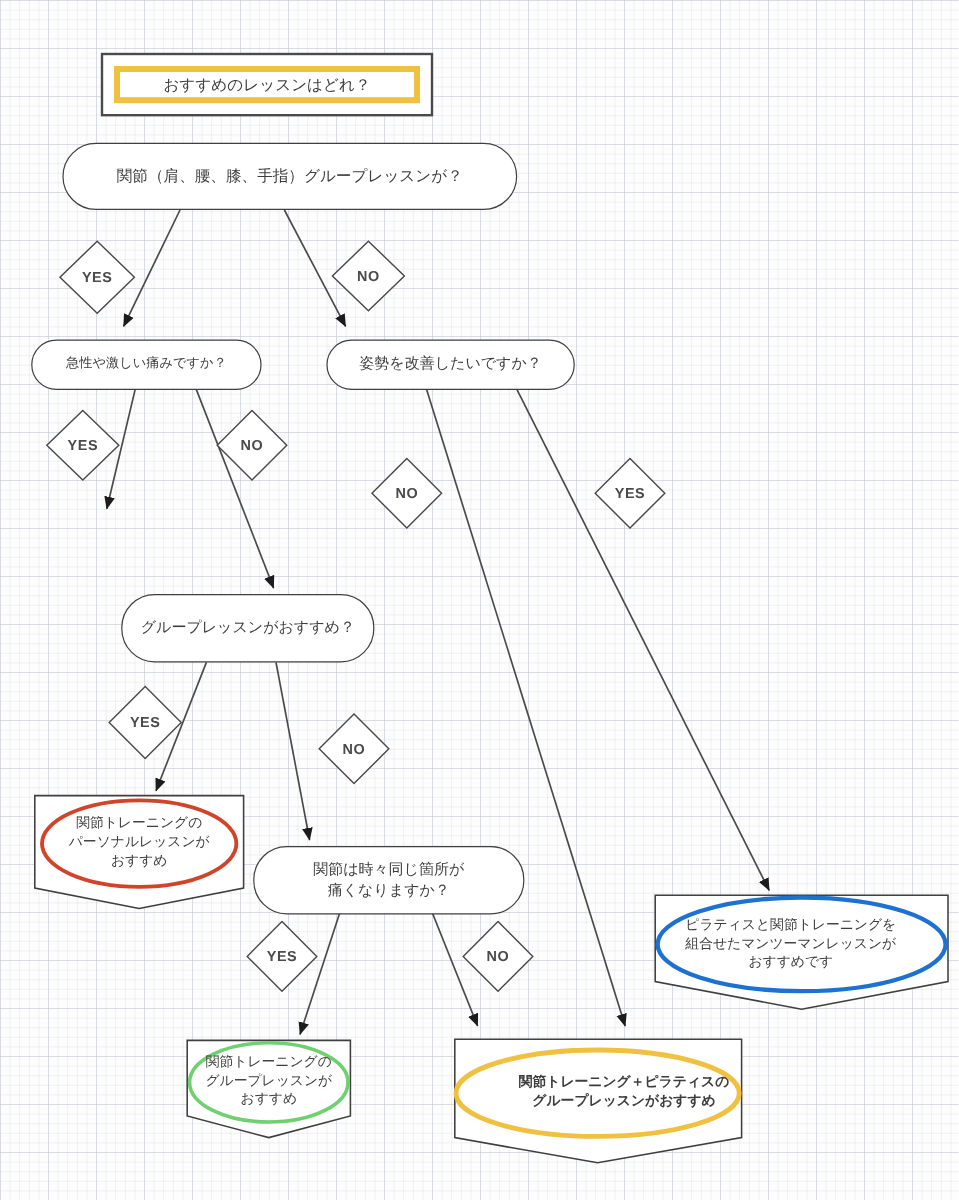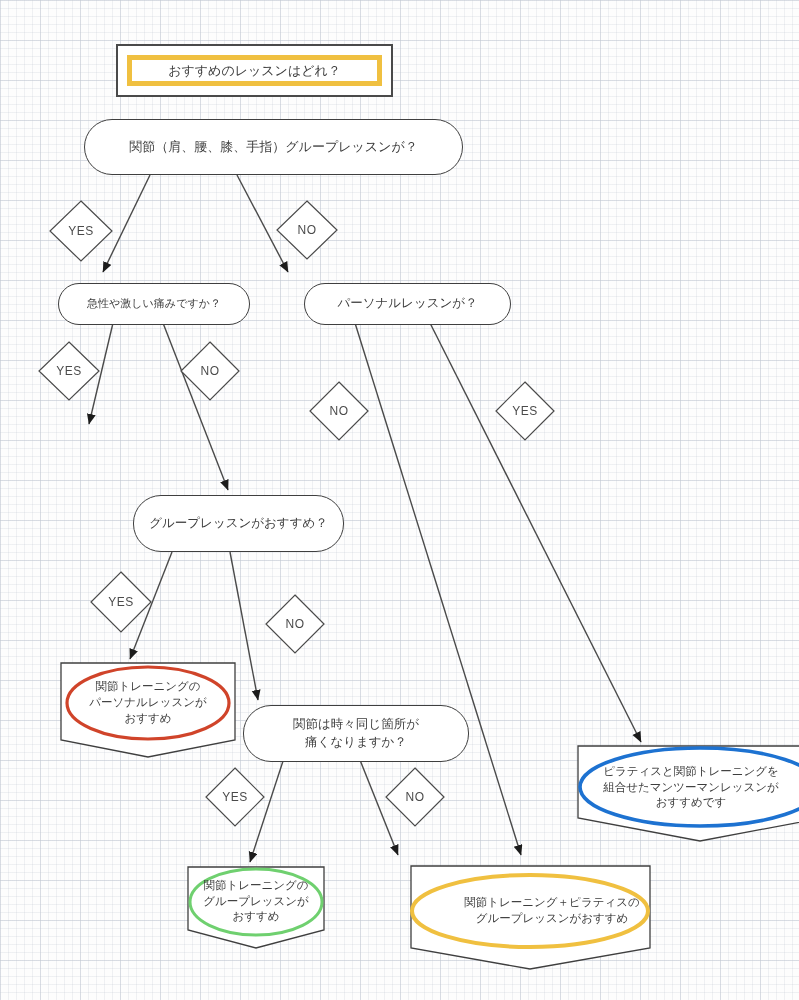--- a/index.html
+++ b/index.html
@@ -32,21 +32,20 @@
     height: 1000px;
   }
   .node {
     position: absolute;
     box-sizing: border-box;
     display: flex;
     align-items: center;
     justify-content: center;
     text-align: center;
     color: #3a3a3a;
-    margin-left: 32px;
   }
   .node-text {
     position: relative;
     z-index: 3;
     line-height: 1.38;
     white-space: pre-line;
     color: #3d3d3d;
   }
   
   .title-box {
@@ -92,20 +91,21 @@
     letter-spacing: 0.5px;
   }
   .diamond-label .dshape {
     position: absolute;
     left: 0;
     top: 0;
   }
   .diamond-label span {
     position: relative;
     z-index: 2;
+    font-weight: bold;
   }
 </style>
 </head>
 <body>
 
 <div id="canvas">
 
   <svg id="edges" viewBox="0 0 799 1000">
     <defs>
       <marker id="arrowhead" markerWidth="9" markerHeight="9" refX="7.2" refY="3.2" orient="auto" markerUnits="strokeWidth">
@@ -144,21 +144,21 @@
 
   <div class="node qnode" style="left:52px; top:119px; width:379px; height:56px;">
     <span class="node-text" style="font-size:13px;">関節（肩、腰、膝、手指）グループレッスンが？</span>
   </div>
 
   <div class="node qnode" style="left:26px; top:283px; width:192px; height:42px;">
     <span class="node-text" style="font-size:11px;">急性や激しい痛みですか？</span>
   </div>
 
   <div class="node qnode" style="left:272px; top:283px; width:207px; height:42px;">
-    <span class="node-text" style="font-size:12.5px;">パーソナルレッスンが？</span>
+    <span class="node-text" style="font-size:12.5px;">姿勢を改善したいですか？</span>
   </div>
 
 
   <div class="node qnode" style="left:101px; top:495px; width:211px; height:57px;">
     <span class="node-text" style="font-size:12.5px;">グループレッスンがおすすめ？</span>
   </div>
 
   <div class="node qnode" style="left:211px; top:705px; width:226px; height:57px;">
     <span class="node-text" style="font-size:12.5px;">関節は時々同じ箇所が
 痛くなりますか？</span>
@@ -187,21 +187,21 @@
   <div class="node result" style="left:155px; top:866px; width:138px; height:83px;">
     <svg class="cardshape" width="138" height="83" viewBox="0 0 138 83">
       <path d="M1,1 L137,1 L137,64 L69,82 L1,64 Z" fill="#ffffff" stroke="#3f3f3f" stroke-width="1.3"></path>
       <ellipse cx="69" cy="36" rx="66" ry="33" fill="none" stroke="#6fd06f" stroke-width="3"></ellipse>
     </svg>
     <span class="node-text" style="font-size:11.5px; margin-top:-12px;">関節トレーニングの
 グループレッスンが
 おすすめ</span>
   </div>
 
-  <div class="node result" style="left:378px; top:865px; width:284px; height:105px;">
+  <div class="node result" style="left:378px; top:865px; width:284px; height:105px;font-weight:bold;">
     <svg class="cardshape" width="241" height="105" viewBox="0 0 241 105">
       <path d="M1,1 L240,1 L240,83 L120,104 L1,83 Z" fill="#ffffff" stroke="#3f3f3f" stroke-width="1.3"></path>
       <ellipse cx="120" cy="46" rx="118" ry="36" fill="none" stroke="#f0c040" stroke-width="4"></ellipse>
     </svg>
     <span class="node-text" style="font-size:11.5px; margin-top:-14px;">関節トレーニング＋ピラティスの
 グループレッスンがおすすめ</span>
   </div>
 
   <div class="diamond-label" style="left:49px; top:200px; width:64px; height:62px;">
     <svg class="dshape" width="64" height="62" viewBox="0 0 64 62">

